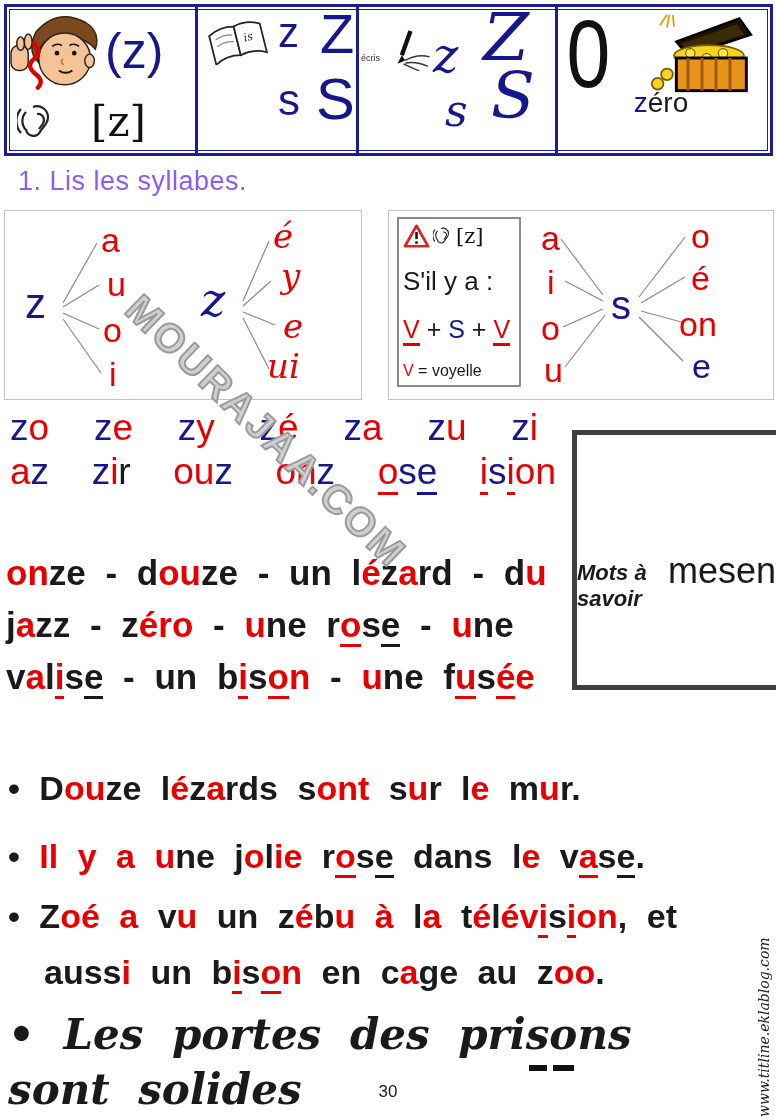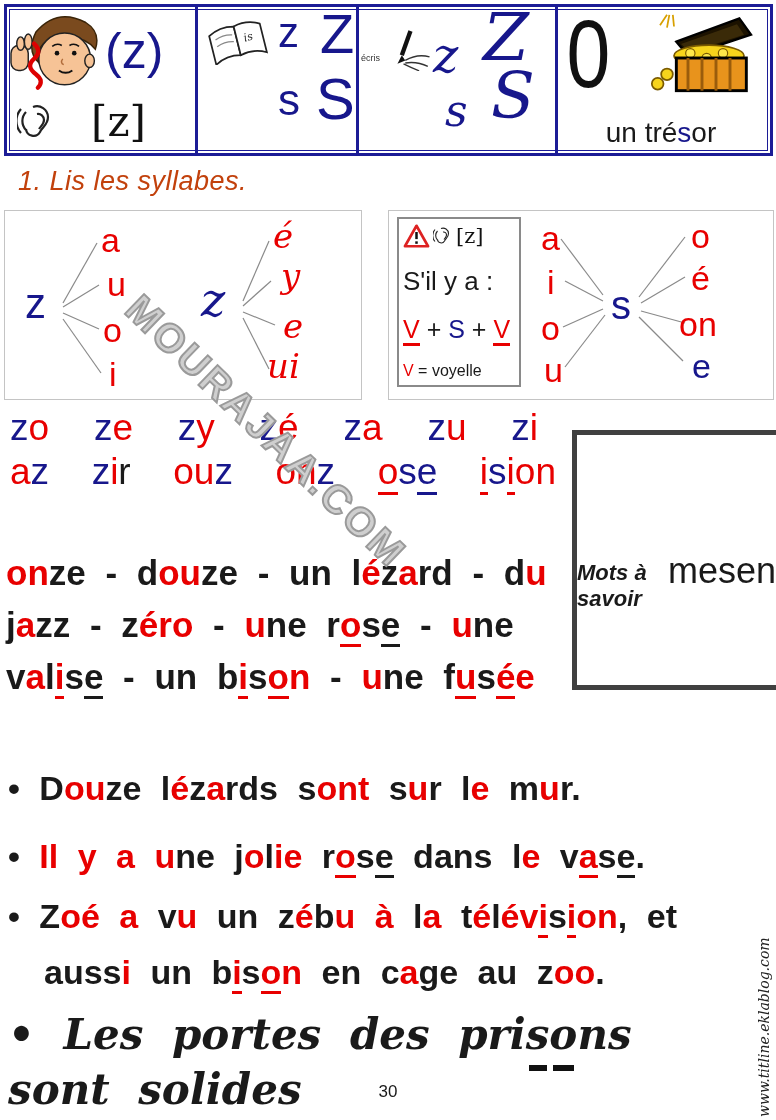--- a/index.html
+++ b/index.html
@@ -16,21 +16,21 @@
        box-shadow:inset 0 0 0 2px #fff,inset 0 0 0 3px #1c1c96;display:flex;background:#fff;}
   .vd{width:3px;background:#1c1c96;}
   .hcell{position:relative;height:100%;}
   .c1{width:188px}.c2{width:158px}.c3{width:196px}.c4{width:206px}
   .h-row1{display:flex;align-items:flex-start;padding:4px 0 0 2px;}
   .sound{font-size:50px;color:#17178c;line-height:1.6;}
   .h-row2{display:flex;align-items:center;padding-left:10px;margin-top:-6px;}
   .phon{font-family:"DejaVu Serif",serif;font-size:42px;color:#111;margin-left:34px;}
   .pz{position:absolute;color:#17178c;}
   
-  .h-sec{position:absolute;font-size:27px;color:#c2410c;letter-spacing:.5px;font-style:italic;}
+  .h-sec{position:absolute;font-size:27px;color:#8b5cf6;letter-spacing:.5px;}
   .fanbox{position:absolute;border:1px solid #c4c4c4;background:#fff;}
   .fan-letter{position:absolute;font-size:34px;line-height:1;}
   .fan-base{position:absolute;font-size:42px;line-height:1;}
   .rulebox{position:absolute;left:8px;top:6px;width:124px;height:170px;border:2px solid #8a8a8a;
            background:#fff;box-sizing:border-box;display:flex;flex-direction:column;
            justify-content:space-between;padding:5px 4px;}
   .rb-icons{display:flex;align-items:center;gap:3px;}
   .rb-phon{font-family:"DejaVu Serif",serif;font-size:21px;color:#111;}
   .rb-cond{font-size:26px;}
   .rb-formula{font-size:25px;}
@@ -165,21 +165,21 @@
           <g stroke="#9a5c0c" stroke-width="2.5">
             <line x1="46" y1="42" x2="46" y2="70"></line>
               <line x1="58" y1="42" x2="58" y2="70"></line>
             <line x1="70" y1="42" x2="70" y2="70"></line>
               <line x1="82" y1="42" x2="82" y2="70"></line>
           </g>
           <circle cx="28" cy="56" r="5" fill="#f7d41c" stroke="#7a5a00" stroke-width="1.5"></circle>
           <circle cx="20" cy="64" r="5" fill="#f7d41c" stroke="#7a5a00" stroke-width="1.5"></circle>
         </svg>
       </span>
-      <span class="ctrline" style="top:112px;"><span class="c-k">un tré</span><span class="c-n">s</span><span class="c-k">or</span></span>
+      <span class="ctrline" style="top:82px;"><span class="c-n">z</span><span class="c-k">éro</span></span>
     </div>
   </div>
 
   <div class="h-sec" style="left:18px;top:166px;">1. Lis les syllabes.</div>
 
   <div class="fanbox" style="left:4px;top:210px;width:356px;height:188px;">
     <svg width="356" height="188" viewBox="0 0 356 188" style="position:absolute;left:0;top:0;">
       <g stroke="#8a8a8a" stroke-width="1.2">
         <line x1="58" y1="92" x2="92" y2="32"></line>
           <line x1="58" y1="96" x2="94" y2="74"></line>

